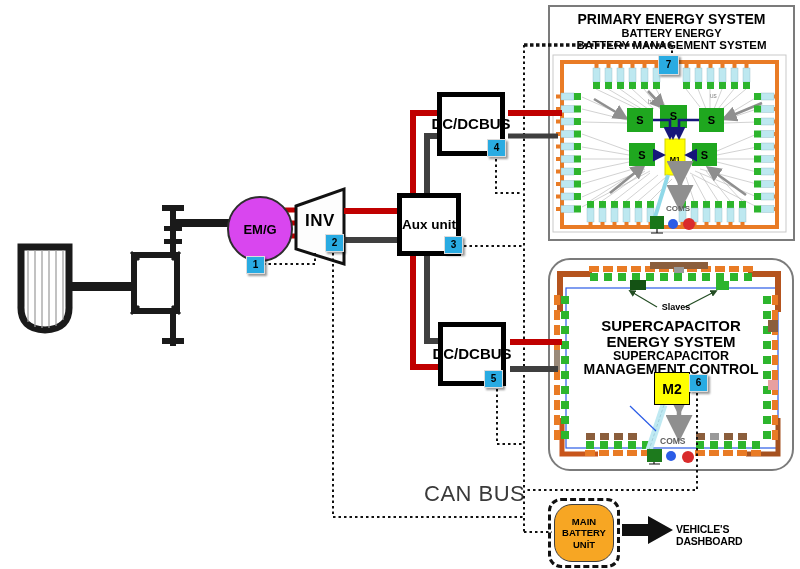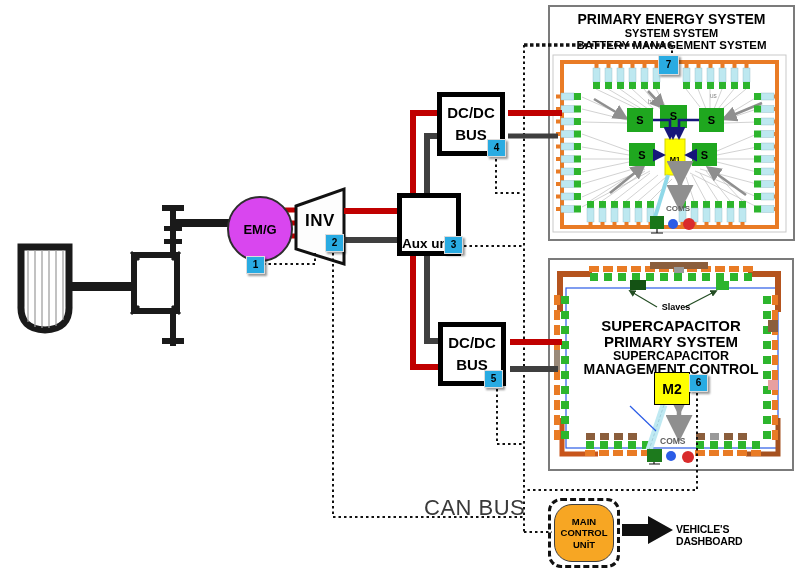--- a/index.html
+++ b/index.html
@@ -3,35 +3,35 @@
 <meta charset="utf-8">
 <style>
   html,body{margin:0;padding:0;background:#fff;}
   .stage{position:relative;width:800px;height:569px;background:#fff;overflow:hidden;
          font-family:"Liberation Sans",sans-serif;color:#000;}
   svg{display:block;}
   .layer{position:absolute;left:0;top:0;pointer-events:none;}
   .under{z-index:1;}
   .panel{position:absolute;background:#fff;border:2px solid #7b7b7b;z-index:5;}
   .box{position:absolute;background:#fff;border:5px solid #000;z-index:10;
-       display:flex;flex-direction:column;align-items:center;justify-content:center;}
+       display:flex;flex-direction:row;align-items:center;justify-content:center;}
   .emg{position:absolute;left:227px;top:196px;width:62px;height:62px;border:2px solid #2e2e2e;
        border-radius:50%;background:#d946ef;z-index:10;display:flex;align-items:center;justify-content:center;
        font-weight:bold;font-size:13px;}
   .invtxt{position:absolute;left:299px;top:211px;width:42px;text-align:center;font-weight:bold;
        font-size:17px;z-index:12;letter-spacing:.5px;}
   .auxbox{left:397px;top:193px;width:54px;height:53px;font-weight:bold;font-size:13.5px;justify-content:flex-end;}
   .dcdc{font-weight:bold;font-size:15px;line-height:1.45;text-align:center;}
   .dcdc4{left:437px;top:92px;width:58px;height:54px;}
   .dcdc5{left:438px;top:322px;width:58px;height:54px;}
   .tag{position:absolute;width:17px;height:16px;background:#29ABE2;border:1px solid #dcdcdc;
        box-shadow:1.5px 2px 2px rgba(0,0,0,.4);font-weight:bold;font-size:10px;line-height:16px;
        text-align:center;color:#000;z-index:30;}
   .ptitle{position:absolute;left:0;width:100%;text-align:center;font-weight:bold;z-index:8;}
-  .canbus{position:absolute;left:424px;top:495px;width:110px;font-size:22px;color:#3a3a3a;z-index:6;
+  .canbus{position:absolute;left:424px;top:481px;width:110px;font-size:22px;color:#3a3a3a;z-index:6;
        letter-spacing:.5px;}
   .mcu{position:absolute;left:554px;top:504px;width:58px;height:56px;background:#F7A623;
        border:1px solid #404040;border-radius:18px;z-index:10;display:flex;flex-direction:column;
        align-items:center;justify-content:center;font-weight:bold;font-size:9.5px;line-height:1.2;
        text-align:center;}
   .mcu::before{content:"";position:absolute;inset:-7px;border:3px dashed #111;border-radius:13px;}
   .dashlabel{position:absolute;left:676px;top:523px;width:122px;font-weight:bold;font-size:10.5px;
        z-index:10;letter-spacing:-0.2px;}
   .slaves{position:absolute;left:98px;top:42px;width:56px;text-align:center;font-weight:bold;
        font-size:9px;z-index:9;}
@@ -76,21 +76,21 @@
 
     <path d="M344,211 H400" stroke="#C00000" stroke-width="6"></path>
     <path d="M344,240 H400" stroke="#3F3F3F" stroke-width="6"></path>
 
     <path d="M440,113 H413 V367 H441" stroke="#C00000" stroke-width="6" fill="none"></path>
     <path d="M440,136 H427 V341 H441" stroke="#3F3F3F" stroke-width="6" fill="none"></path>
   </svg>
 
   <div class="panel" style="left:548px;top:5px;width:243px;height:232px;">
     <div class="ptitle" style="top:4px;font-size:14px;">PRIMARY ENERGY SYSTEM</div>
-    <div class="ptitle" style="top:20px;font-size:11px;">SYSTEM SYSTEM</div>
+    <div class="ptitle" style="top:20px;font-size:11px;">BATTERY ENERGY</div>
     <div class="ptitle" style="top:32px;font-size:11.5px;">BATTERY MANAGEMENT SYSTEM</div>
     <svg width="239" height="228" viewBox="0 0 239 228" style="position:absolute;left:0;top:0;">
       <defs>
         <symbol id="cellL" viewBox="0 0 26 9">
           <rect x="0" y="2.5" width="5" height="4" fill="#E97B25"></rect>
           <rect x="5" y="1" width="13" height="7" fill="#BDE8F0" stroke="#8fb8c4" stroke-width="0.4"></rect>
           <rect x="18" y="1" width="7" height="7" fill="#2DB52D"></rect>
         </symbol>
         <symbol id="cellR" viewBox="0 0 26 9">
           <rect x="21" y="2.5" width="5" height="4" fill="#E97B25"></rect>
@@ -217,21 +217,21 @@
       <rect x="100" y="209" width="14" height="13" fill="#187618"></rect>
       <path d="M107,222 V226 M101,226 H113 M104,229 H110" stroke="#111" stroke-width="1.2"></path>
       <circle cx="123" cy="217" r="5" fill="#2B5CE6"></circle>
       <circle cx="139" cy="217" r="6" fill="#D92B2B"></circle>
       <text x="116" y="204" font-family="Liberation Sans, sans-serif" font-weight="bold" font-size="8" fill="#5f5f5f">COMS</text>
       <text x="98" y="97" font-size="6.5" fill="#8a8a8a">hs</text>
       <text x="160" y="91" font-size="6.5" fill="#8a8a8a">us</text>
     </svg>
   </div>
 
-  <div class="panel" style="left:548px;top:258px;width:242px;height:209px;">
+  <div class="panel" style="left:548px;top:258px;width:242px;height:209px;border-radius:22px;">
     <svg width="238" height="205" viewBox="0 0 238 205" style="position:absolute;left:0;top:0;">
       <defs>
         <symbol id="scmT" viewBox="0 0 12 16">
           <rect x="1" y="0" width="10" height="6" fill="#E97B25"></rect>
             <rect x="2" y="7" width="8" height="8" fill="#2DB52D"></rect>
         </symbol>
         <symbol id="scmB" viewBox="0 0 12 16">
           <rect x="2" y="1" width="8" height="8" fill="#2DB52D"></rect>
             <rect x="1" y="10" width="10" height="6" fill="#E97B25"></rect>
         </symbol>
@@ -334,21 +334,21 @@
       <path d="M114,145 L99,190" stroke="#BFE9F2" stroke-width="7"></path>
       <path d="M114,145 L99,190" stroke="#9bc7d4" stroke-width="0.8" stroke-dasharray="3 2"></path>
       <path d="M80,146 L106,171" stroke="#2B5CE6" stroke-width="1.2"></path>
       <rect x="97" y="189" width="15" height="13" fill="#1d7a1d"></rect>
       <path d="M104,202 V204 M99,204 H110" stroke="#111" stroke-width="1.2"></path>
       <circle cx="121" cy="196" r="5" fill="#2B5CE6"></circle>
       <circle cx="138" cy="197" r="6" fill="#D92B2B"></circle>
     </svg>
     <div class="slaves">Slaves</div>
     <div class="ptitle" style="top:57px;font-size:15px;">SUPERCAPACITOR</div>
-    <div class="ptitle" style="top:73px;font-size:15px;">PRIMARY SYSTEM</div>
+    <div class="ptitle" style="top:73px;font-size:15px;">ENERGY SYSTEM</div>
     <div class="ptitle" style="top:89px;font-size:12.5px;">SUPERCAPACITOR</div>
     <div class="ptitle" style="top:101px;font-size:14px;">MANAGEMENT CONTROL</div>
     <div class="m2box">M2</div>
     <div class="comslabel" style="left:110px;top:176px;">COMS</div>
   </div>
 
   <div class="emg">EM/G</div>
   <div class="invtxt">INV</div>
   <div class="box auxbox">
     <span>Aux unit</span>
@@ -367,21 +367,21 @@
   <div class="tag" style="left:444px;top:236px;">3</div>
   <div class="tag" style="left:487px;top:139px;">4</div>
   <div class="tag" style="left:484px;top:370px;">5</div>
   <div class="tag" style="left:689px;top:374px;">6</div>
   <div class="tag" style="left:658px;top:55px;width:19px;height:18px;line-height:18px;">7</div>
 
   <div class="canbus">CAN BUS</div>
 
   <div class="mcu">
     <span>MAIN</span>
-    <span>CONTROL</span>
+    <span>BATTERY</span>
     <span>UNİT</span>
   </div>
   <div class="dashlabel">VEHICLE'S DASHBOARD</div>
 
   <svg class="layer" style="z-index:20;" width="800" height="569" viewBox="0 0 800 569">
     <g stroke="#111" stroke-width="2" stroke-dasharray="2.5 3" fill="none">
       <path d="M524,45 V532"></path>
       <path d="M263,264 H315 V251"></path>
       <path d="M333,253 V517 H523"></path>
       <path d="M464,246 H523"></path>

